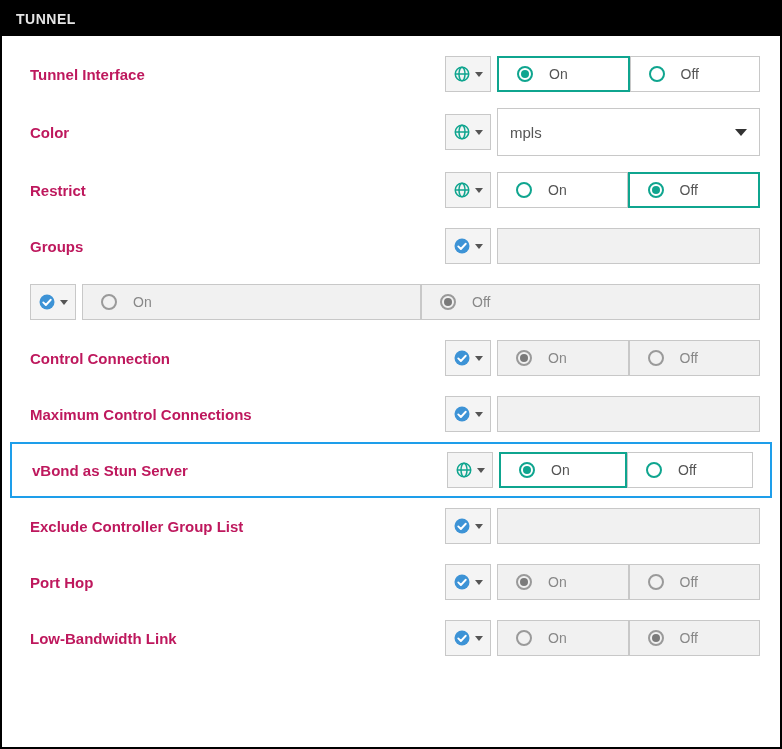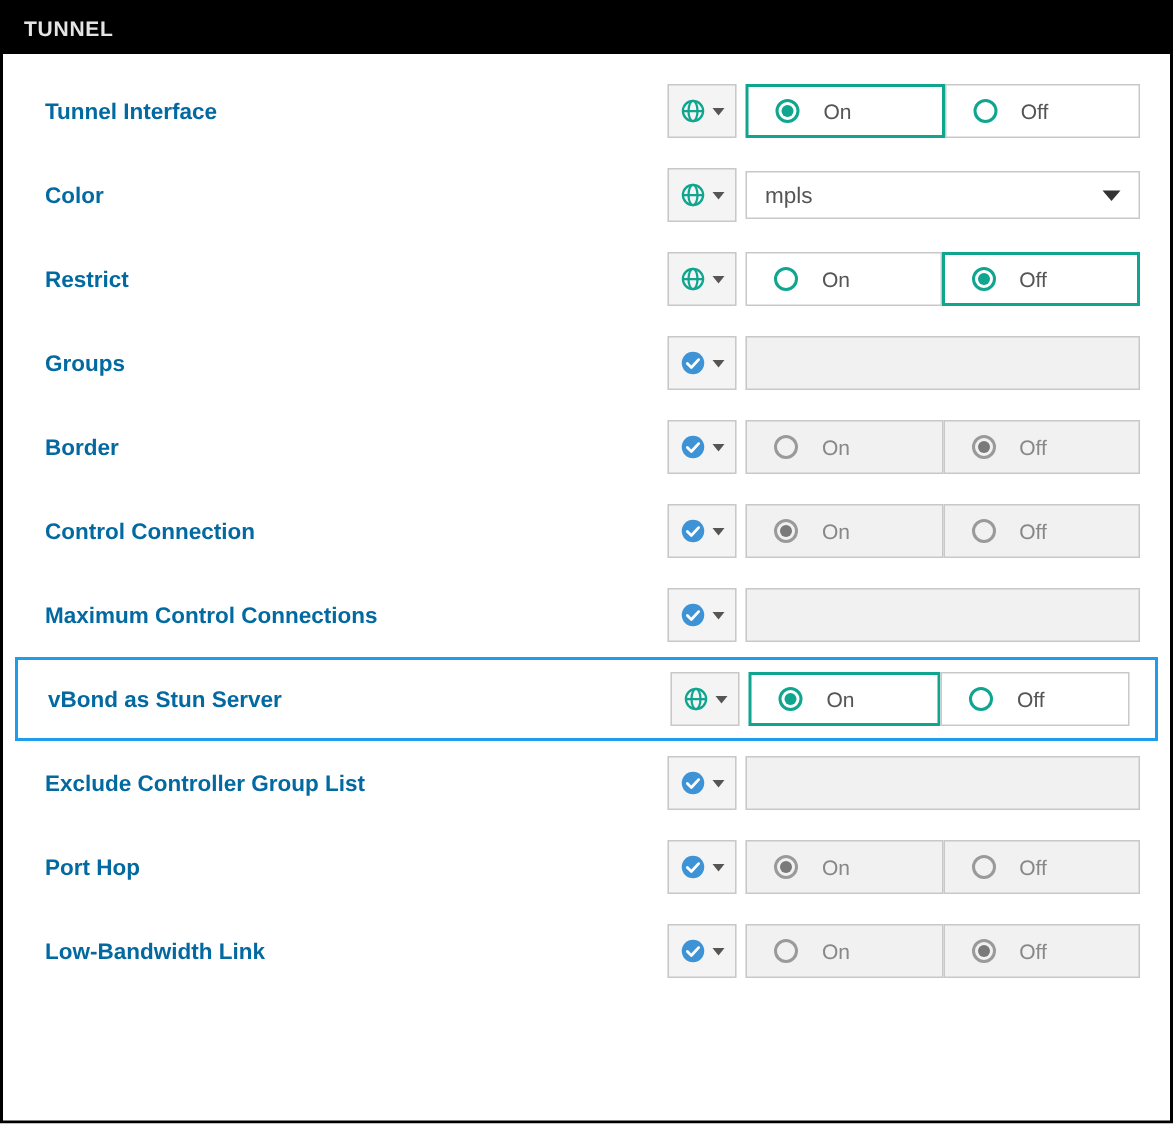--- a/index.html
+++ b/index.html
@@ -35,21 +35,21 @@
     border: 2px solid #1e9eea;
     margin-left: -20px;
     margin-right: -12px;
     padding-left: 20px;
     padding-right: 17px;
   }
   .row-label {
     flex: 0 0 415px;
     font-size: 15px;
     font-weight: 600;
-    color: #0369a1;
+    color: #be185d;
   }
   .controls {
     display: flex;
     align-items: center;
     flex: 1;
     gap: 6px;
   }
   .mode-btn {
     width: 46px;
     height: 36px;
@@ -123,21 +123,21 @@
     height: 36px;
     border: 1px solid #c8c8c8;
     padding: 0 10px;
     font-size: 14px;
     color: #888;
     background: #f1f1f1;
   }
   .text-input::placeholder { color: #aaa; }
   .select-box {
     flex: 1;
-    height: 32px;
+    height: 48px;
     border: 1px solid #c8c8c8;
     background: #fff;
     display: flex;
     align-items: center;
     justify-content: space-between;
     padding: 0 12px;
     font-size: 15px;
     color: #555;
     cursor: pointer;
   }
@@ -240,21 +240,20 @@
                 <circle cx="12" cy="12" r="10" fill="#3d93d6"></circle>
                 <path d="M7 12.5 L10.5 16 L17 9" stroke="#fff" stroke-width="2.5" fill="none" stroke-linecap="round" stroke-linejoin="round"></path>
               </svg>
             </span>
             <span class="caret"></span>
           </div>
           <input class="text-input" readonly="" style="">
         </div>
       </div>
       <div class="row">
-        <div class="row-label">Border</div>
         <div class="controls">
           <div class="mode-btn">
             <span>
               <svg width="18" height="18" viewBox="0 0 24 24">
                 <circle cx="12" cy="12" r="10" fill="#3d93d6"></circle>
                 <path d="M7 12.5 L10.5 16 L17 9" stroke="#fff" stroke-width="2.5" fill="none" stroke-linecap="round" stroke-linejoin="round"></path>
               </svg>
             </span>
             <span class="caret"></span>
           </div>

